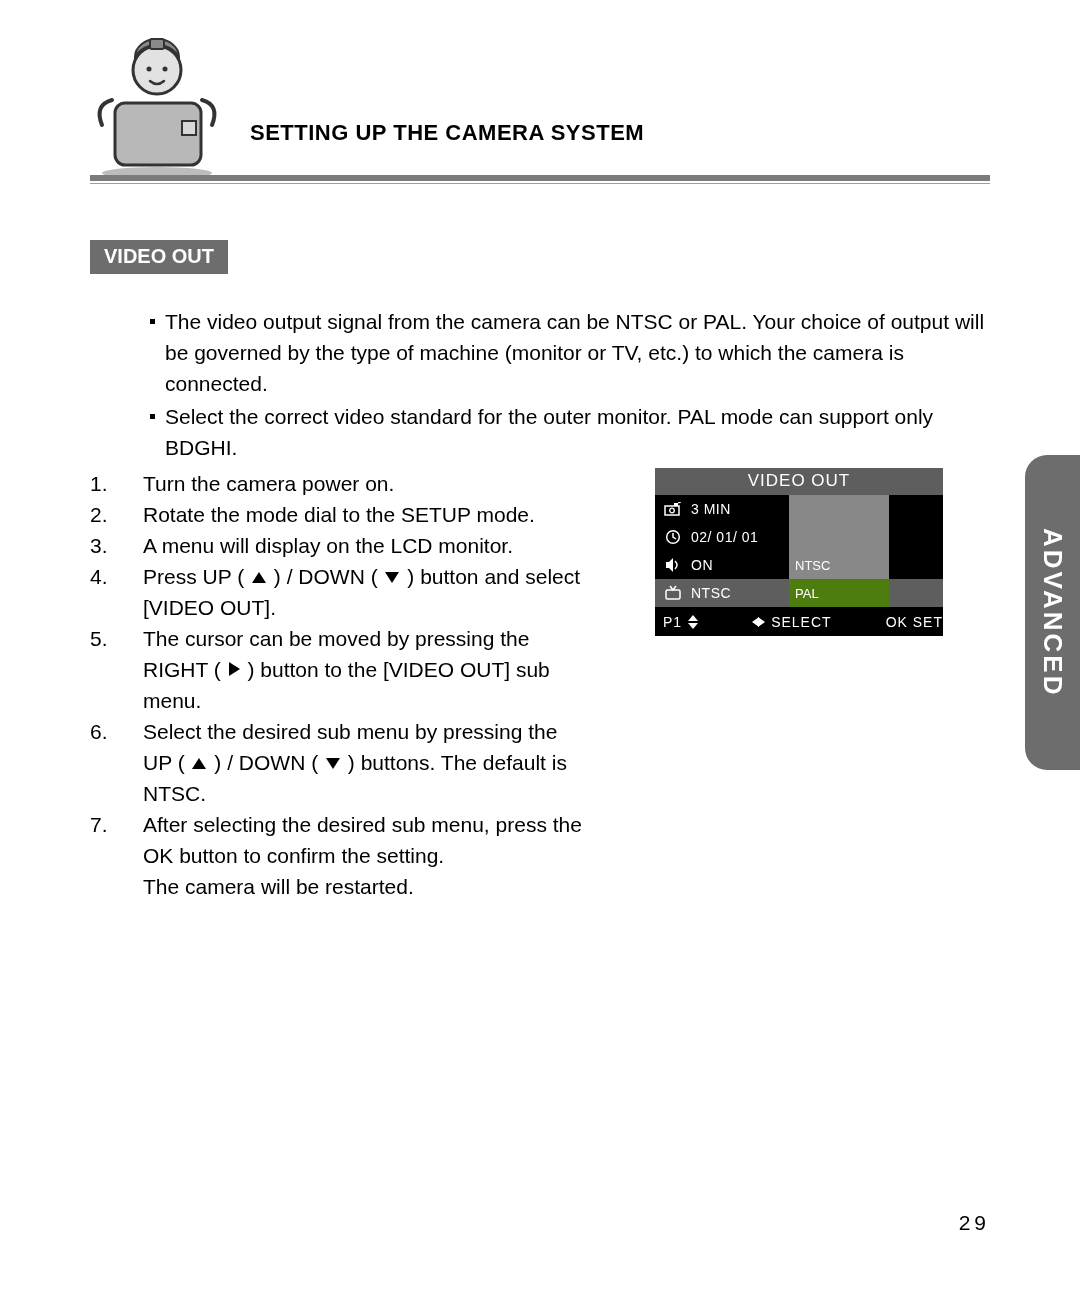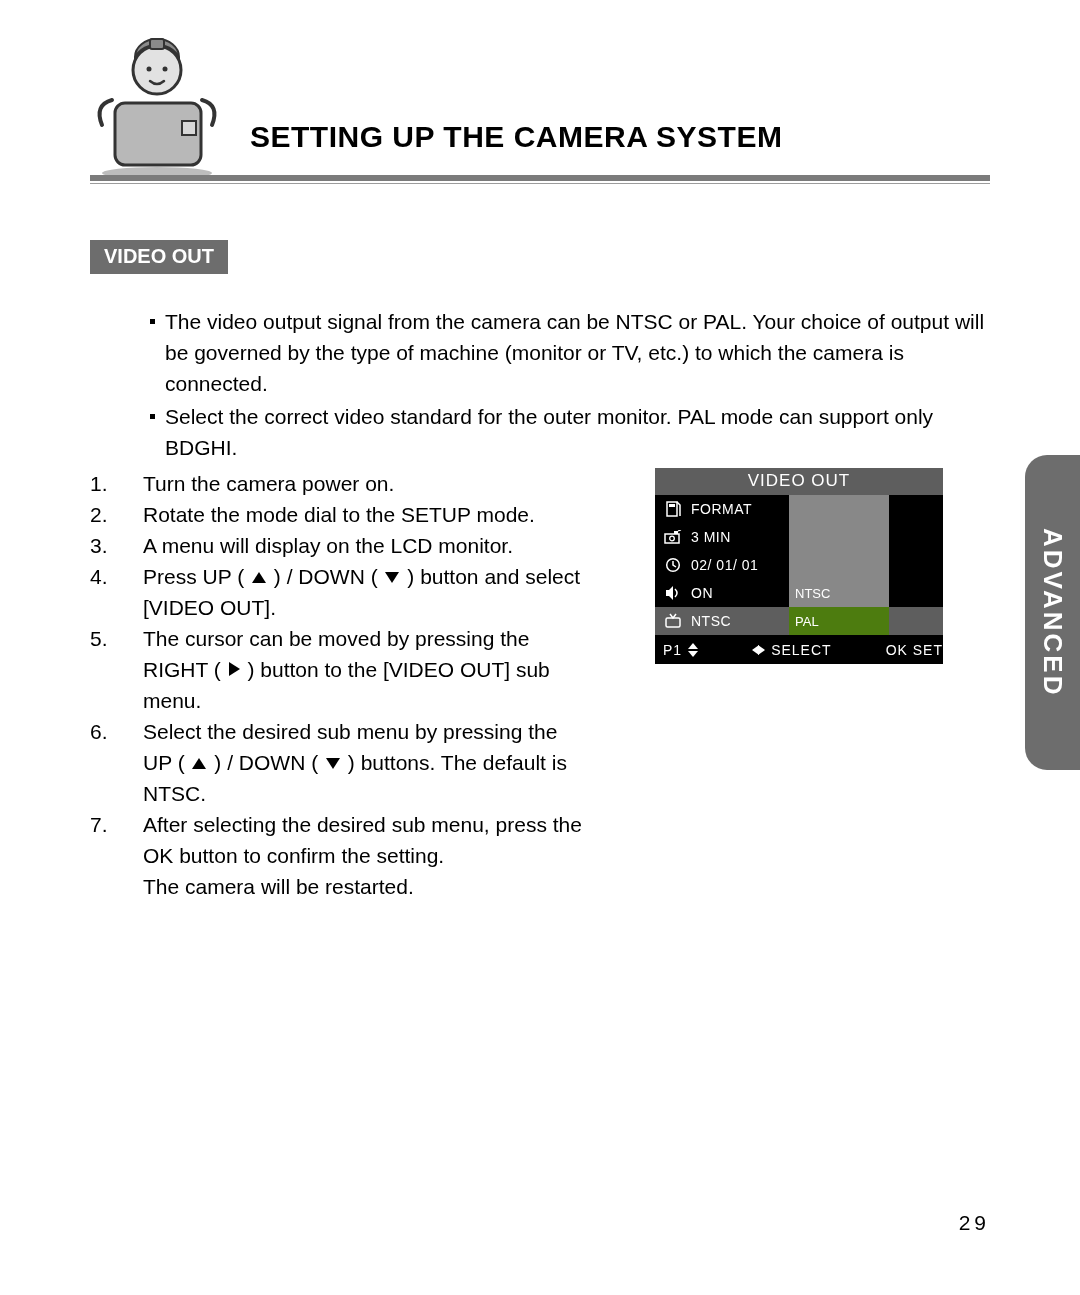--- a/index.html
+++ b/index.html
@@ -29,21 +29,21 @@
     position: absolute;
     left: 0;
     top: -5px;
     width: 135px;
     height: 155px;
   }
   .page-title {
     position: absolute;
     left: 160px;
     top: 90px;
-    font-size: 30px;
+    font-size: 22px;
     font-weight: bold;
     letter-spacing: 0.5px;
   }
   .title-rule-thick {
     position: absolute;
     left: 90px; right: 90px;
     top: 175px;
     height: 6px;
     background: #7b7b7b;
   }
@@ -269,31 +269,20 @@
     <div class="step">
         <span class="step-num">7.</span>
         <span class="step-body" style="white-space:pre-line">After selecting the desired sub menu, press the OK button to confirm the setting.
 The camera will be restarted.</span>
       </div>
   </div>
 
   <div class="lcd">
     <div class="lcd-title">VIDEO OUT</div>
 
-    <div class="lcd-row">
-      <span class="lcd-icon">
-        <svg width="18" height="18" viewBox="0 0 18 18">
-            <rect x="3" y="2" width="10" height="14" fill="none" stroke="#fff" stroke-width="1.5"></rect>
-            <rect x="5" y="4" width="6" height="3" fill="#fff"></rect>
-            <path d="M13 2 l3 3 v11" fill="none" stroke="#fff" stroke-width="1.5"></path>
-          </svg>
-      </span>
-      <span class="lcd-label">FORMAT</span>
-      <span class="lcd-sub"></span>
-    </div>
 
     <div class="lcd-row">
       <span class="lcd-icon">
         <svg width="18" height="14" viewBox="0 0 18 14">
             <rect x="1" y="4" width="14" height="9" fill="none" stroke="#fff" stroke-width="1.5"></rect>
             <circle cx="8" cy="8.5" r="2.3" fill="none" stroke="#fff" stroke-width="1.3"></circle>
             <rect x="10" y="1" width="4" height="3" fill="#fff"></rect>
             <path d="M14 1 l3 -1" stroke="#fff" stroke-width="1.3"></path>
           </svg>
       </span>

